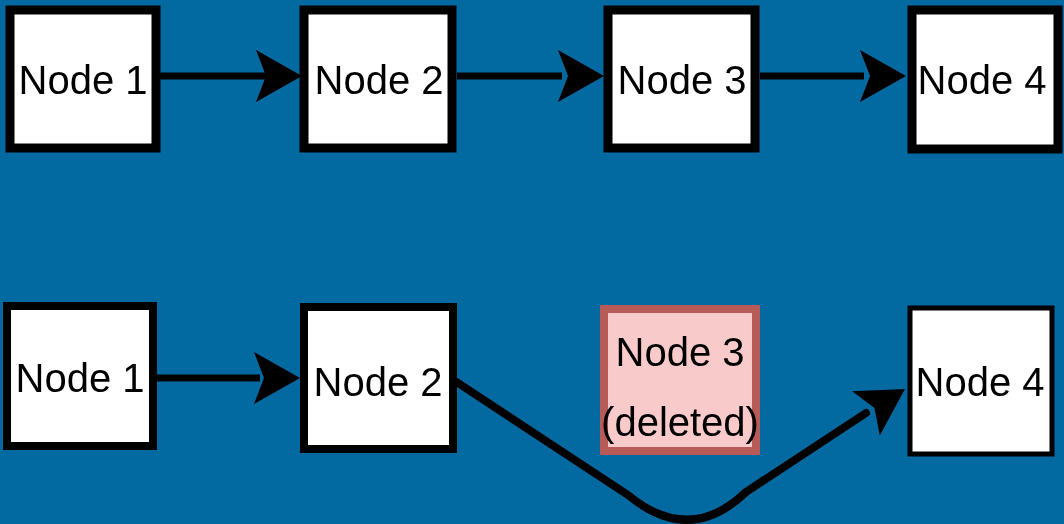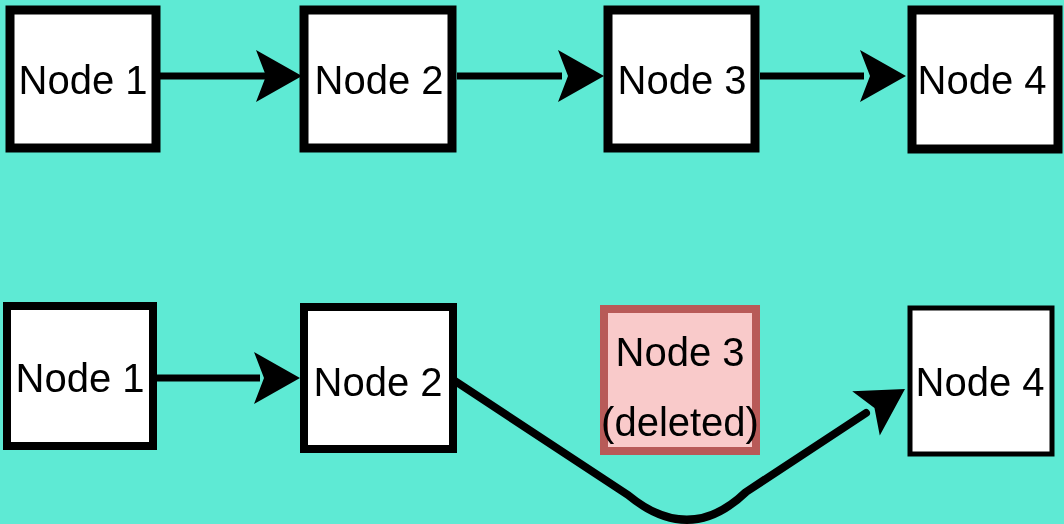--- a/index.html
+++ b/index.html
@@ -1,20 +1,20 @@
 <!DOCTYPE html>
 <html><head>
 <meta charset="utf-8">
 <style>
   html, body { margin: 0; padding: 0; background: #ffffff; }
   .stage {
     position: relative;
     width: 1064px;
     height: 524px;
-    background: #5eead4;
+    background: #0369a1;
     overflow: hidden;
   }
   svg { display: block; }
   .node-label {
     font-family: "Liberation Sans", sans-serif;
     font-size: 40px;
     fill: #000000;
     text-anchor: middle;
   }
   .edge-line { stroke-linecap: butt; fill: none; }

